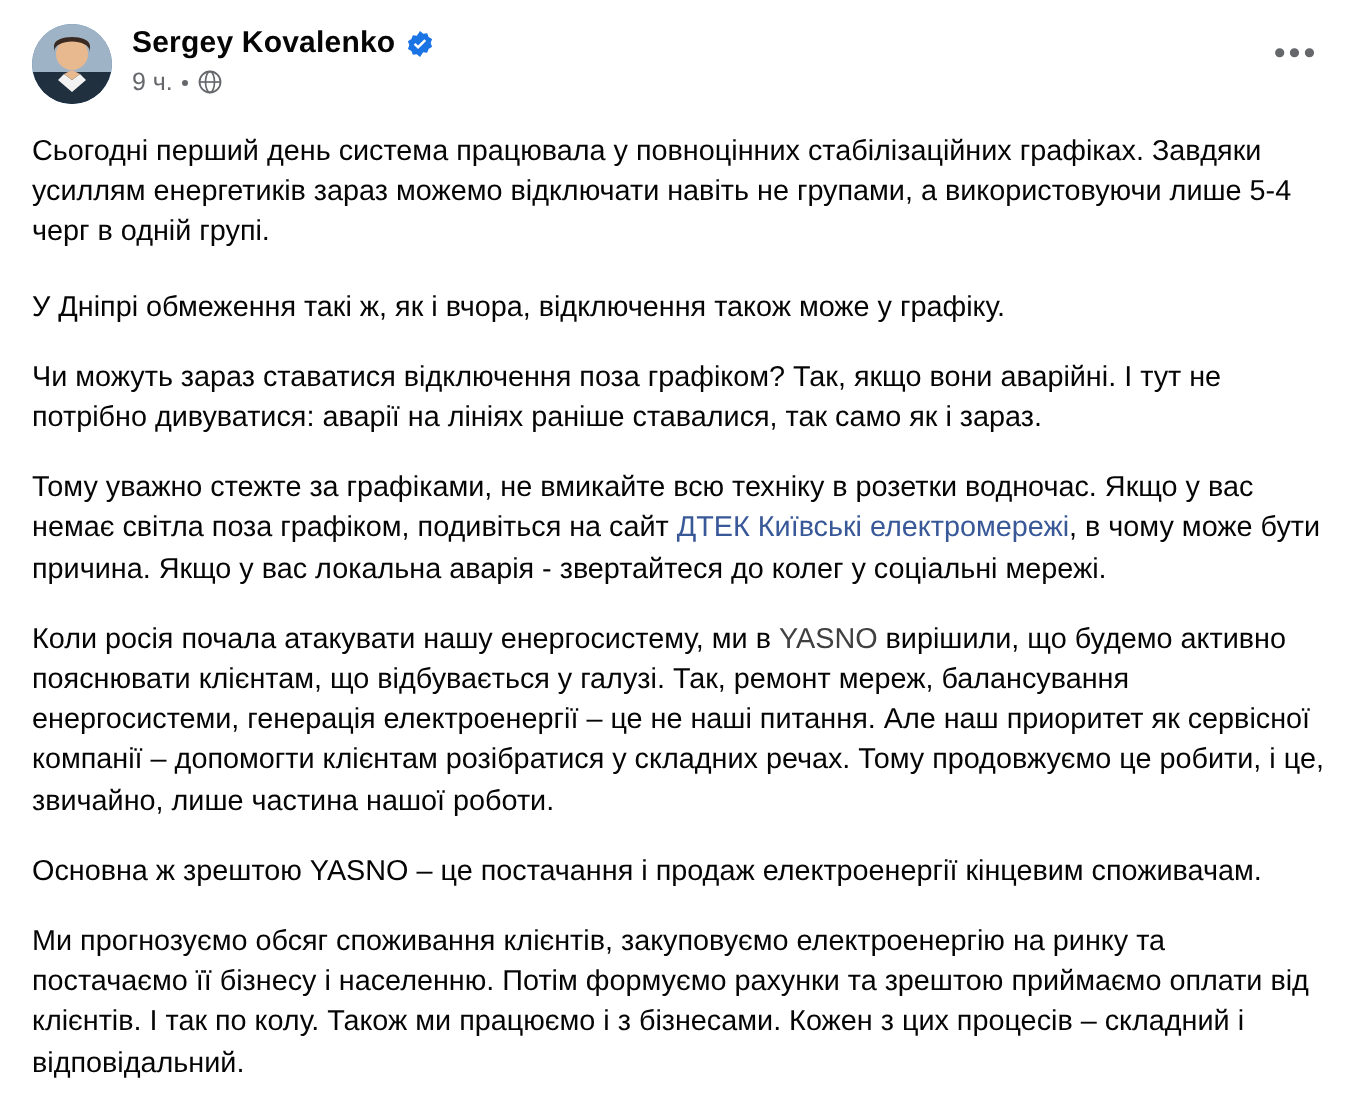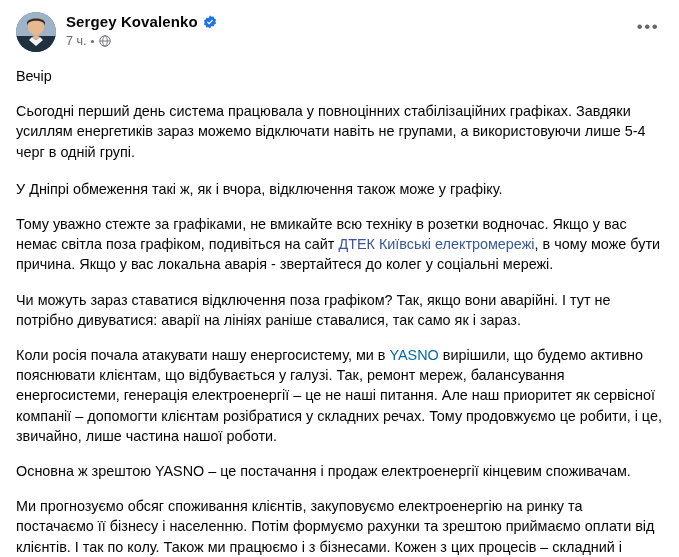--- a/index.html
+++ b/index.html
@@ -103,21 +103,21 @@
     margin-bottom: 0;
   }
   .para-first {
     margin-bottom: 17px !important;
   }
   a.inline-link {
     color: #385898;
     text-decoration: none;
   }
   .yasno-link {
-    color: #0369a1;
+    color: #404040;
     text-decoration: none;
   }
 </style>
 </head>
 <body>
 
 <div class="post">
 
   <div class="post-header">
 
@@ -144,40 +144,39 @@
       <div class="name-row">
         <span class="author-name">Sergey Kovalenko</span>
         <span class="verified-badge">
           <svg width="14" height="14" viewBox="0 0 16 16">
             <path fill="#1b74e4" d="M8 0.6l1.8 1.5 2.3-.3.8 2.2 2 1.2-.8 2.2.8 2.2-2 1.2-.8 2.2-2.3-.3L8 15.4l-1.8-1.5-2.3.3-.8-2.2-2-1.2.8-2.2-.8-2.2 2-1.2.8-2.2 2.3.3z"></path>
             <path fill="#ffffff" d="M6.9 10.9L4.4 8.4l1-1 1.5 1.5 3.6-3.6 1 1z"></path>
           </svg>
         </span>
       </div>
       <div class="meta-row">
-        <span>7 ч.</span>
+        <span>9 ч.</span>
         <span class="meta-dot"></span>
         <span class="globe-icon">
           <svg width="12" height="12" viewBox="0 0 16 16">
             <circle cx="8" cy="8" r="7" fill="none" stroke="#65676b" stroke-width="1.2"></circle>
             <ellipse cx="8" cy="8" rx="3" ry="7" fill="none" stroke="#65676b" stroke-width="1.1"></ellipse>
             <line x1="1" y1="8" x2="15" y2="8" stroke="#65676b" stroke-width="1.1"></line>
           </svg>
         </span>
       </div>
     </div>
 
     <div class="more-button">•••</div>
   </div>
 
   <div class="post-body">
-    <p>Вечір</p>
     <p class="para-first">Сьогодні перший день система працювала у повноцінних стабілізаційних графіках. Завдяки усиллям енергетиків зараз можемо відключати навіть не групами, а використовуючи лише 5-4 черг в одній групі.</p>
     <p>У Дніпрі обмеження такі ж, як і вчора, відключення також може у графіку.</p>
+    <p>Чи можуть зараз ставатися відключення поза графіком? Так, якщо вони аварійні. І тут не потрібно дивуватися: аварії на лініях раніше ставалися, так само як і зараз.</p>
     <p><span>Тому уважно стежте за графіками, не вмикайте всю техніку в розетки водночас. Якщо у вас немає світла поза графіком, подивіться на сайт </span><a class="inline-link" href="#">ДТЕК Київські електромережі</a><span>, в чому може бути причина. Якщо у вас локальна аварія - звертайтеся до колег у соціальні мережі.</span></p>
-    <p>Чи можуть зараз ставатися відключення поза графіком? Так, якщо вони аварійні. І тут не потрібно дивуватися: аварії на лініях раніше ставалися, так само як і зараз.</p>
     <p><span>Коли росія почала атакувати нашу енергосистему, ми в </span><a class="yasno-link" href="#">YASNO</a><span> вирішили, що будемо активно пояснювати клієнтам, що відбувається у галузі. Так, ремонт мереж, балансування енергосистеми, генерація електроенергії – це не наші питання. Але наш приоритет як сервісної компанії – допомогти клієнтам розібратися у складних речах. Тому продовжуємо це робити, і це, звичайно, лише частина нашої роботи.</span></p>
     <p>Основна ж зрештою YASNO – це постачання і продаж електроенергії кінцевим споживачам.</p>
     <p>Ми прогнозуємо обсяг споживання клієнтів, закуповуємо електроенергію на ринку та постачаємо її бізнесу і населенню. Потім формуємо рахунки та зрештою приймаємо оплати від клієнтів. І так по колу. Також ми працюємо і з бізнесами. Кожен з цих процесів – складний і відповідальний.</p>
 
   </div>
 
 </div>
 
 </body></html>

